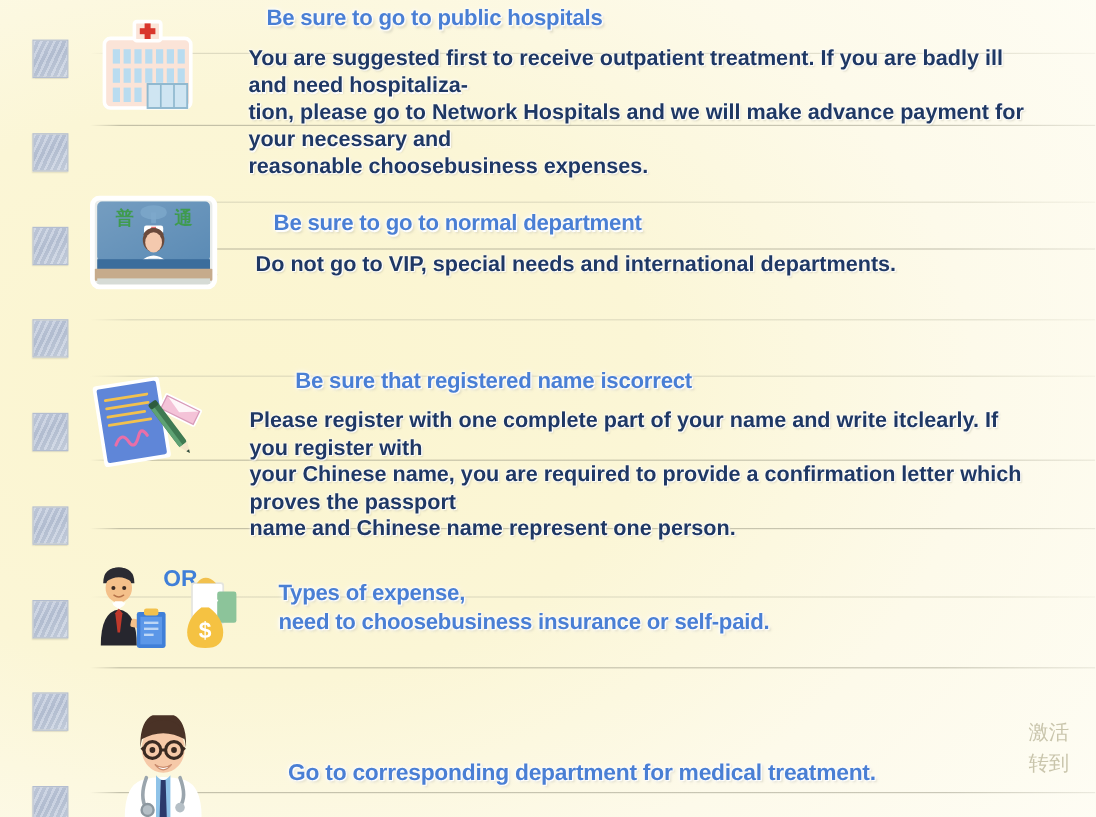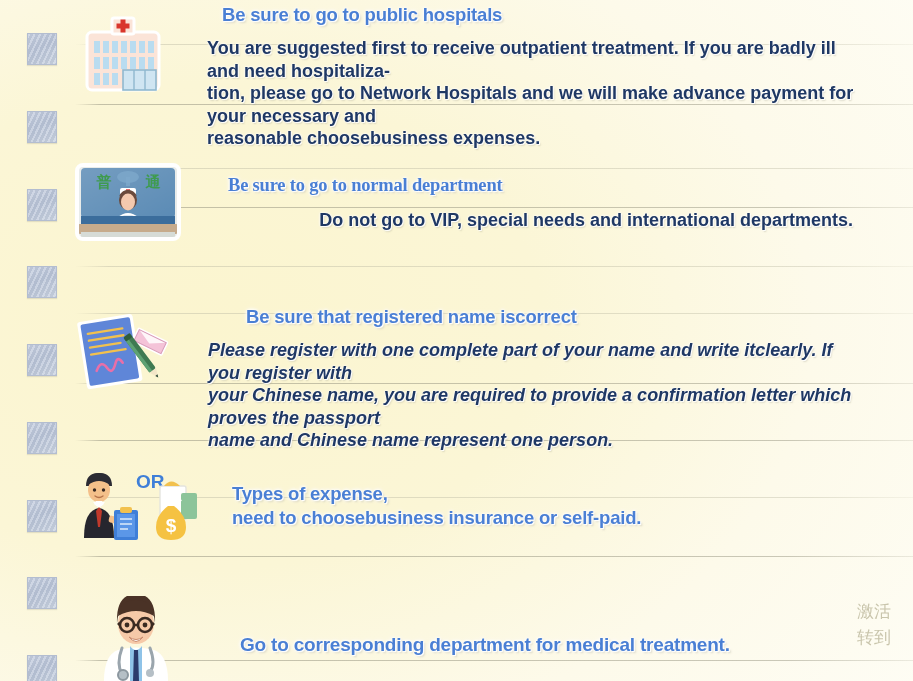--- a/index.html
+++ b/index.html
@@ -187,22 +187,22 @@
         <path d="M46 33 q9 -7 18 0 q-3 -6 -9 -6 q-6 0 -9 6 z" fill="#6b4a3c"></path>
         <path d="M44 55 q11 -10 22 0 v6 h-22 z" fill="#ffffff"></path>
         <path d="M50 52 l5 7 l5 -7 z" fill="#dfe9f2"></path>
       </g>
       <rect x="8" y="53" width="94" height="10" fill="#3b6d9c"></rect>
       <rect x="2" y="61" width="106" height="10" rx="5" fill="#c6ab8c"></rect>
       <rect x="8" y="69" width="94" height="8" fill="#d6dbd6"></rect>
       <rect x="4" y="2" width="102" height="74" rx="6" fill="none" stroke="#ffffff" stroke-width="4"></rect>
     </svg>
   </div>
-  <div class="heading" style="left:212px; top:175px;font-family:Liberation Serif, serif;">Be sure to go to normal department</div>
-  <div class="body-text" style="left:213px; top:209px; width:640px;text-align:right;">
+  <div class="heading" style="left:212px; top:175px;">Be sure to go to normal department</div>
+  <div class="body-text" style="left:213px; top:209px; width:640px;">
     <div>Do not go to VIP, special needs and international departments.</div>
   </div>
 
   <div class="icon" style="left:72px; top:312px;">
     <svg width="105" height="78" viewBox="0 0 105 78">
       <g transform="rotate(-9 48 40)">
         <rect x="10" y="4" width="56" height="68" rx="3" fill="#ffffff"></rect>
         <rect x="13" y="7" width="50" height="62" rx="2" fill="#5f86d8"></rect>
         <g stroke="#f2c14e" stroke-width="2.3" stroke-linecap="round">
           <line x1="19" y1="17" x2="54" y2="17"></line>
@@ -221,21 +221,21 @@
       <g transform="rotate(-37 78 48)">
         <rect x="70" y="16" width="8" height="42" rx="2" fill="#3f7a52"></rect>
         <rect x="70" y="16" width="3.4" height="42" fill="#5ea273"></rect>
         <path d="M70 58 l4 9 l4 -9 z" fill="#f3e6c8"></path>
         <path d="M72.6 64 l1.4 3 l1.4 -3 z" fill="#2e4a3a"></path>
         <rect x="70" y="14" width="8" height="5" rx="1.5" fill="#2e5c3e"></rect>
       </g>
     </svg>
   </div>
   <div class="heading" style="left:206px; top:306px;margin-left:24px;">Be sure that registered name iscorrect</div>
-  <div class="body-text" style="left:208px; top:339px; width:660px;font-style:italic;">
+  <div class="body-text" style="left:208px; top:339px; width:660px;">
     <div>Please register with one complete part of your name and write itclearly. If you register with</div>
     <div>your Chinese name, you are required to provide a confirmation letter which proves the passport</div>
     <div>name and Chinese name represent one person.</div>
   </div>
 
   <div class="icon" style="left:76px; top:466px;">
     <svg width="126" height="76" viewBox="0 0 126 76">
 
       <g>
         <path d="M10 20 q0 -13 13 -13 q13 0 13 13 z" fill="#2b2b33"></path>

